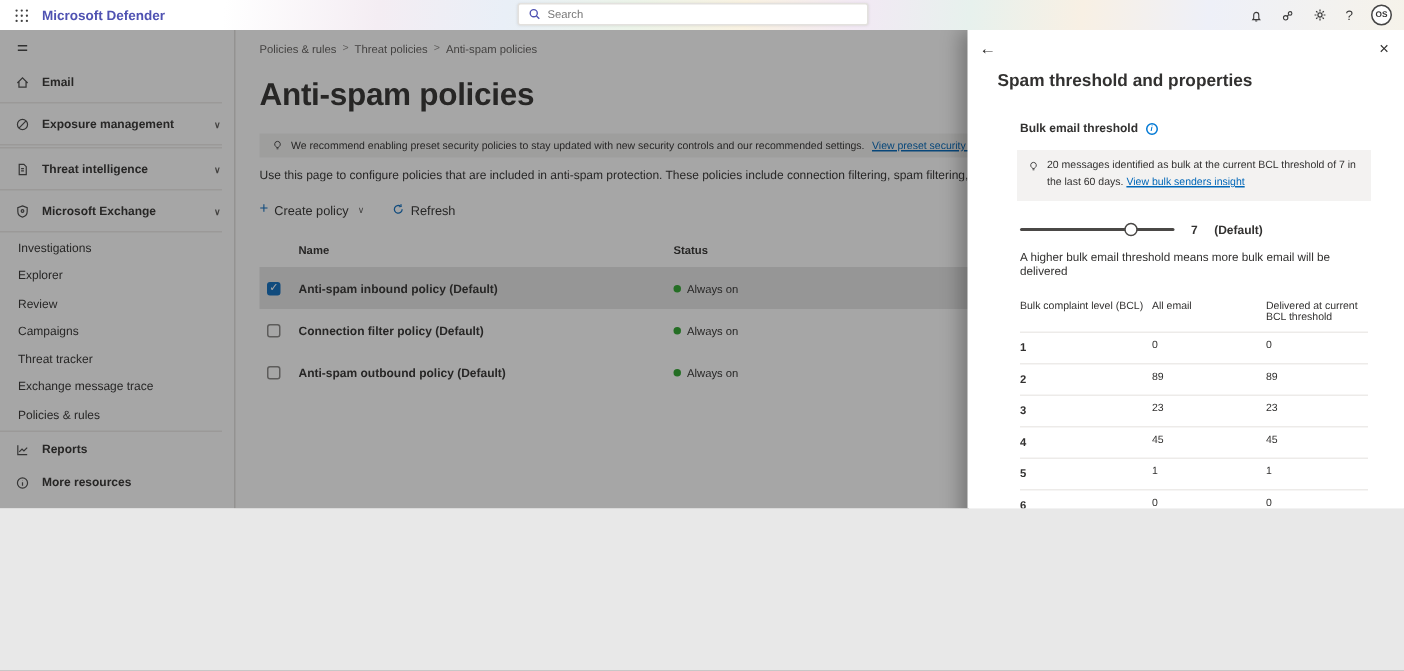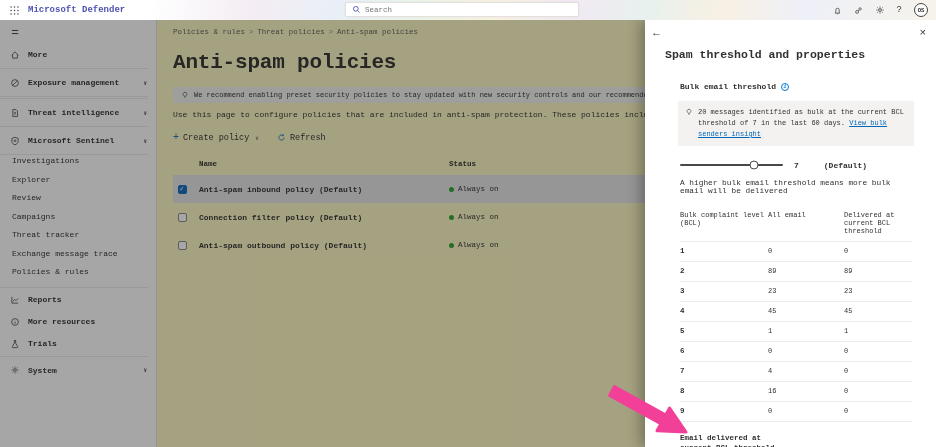--- a/index.html
+++ b/index.html
@@ -1,18 +1,18 @@
 <!DOCTYPE html>
 <html style="--accent: #0f6cbd; --green: #2ea52e;"><head>
 <meta charset="utf-8">
 <style>
   * { margin:0; padding:0; box-sizing:border-box; }
   body { background:#e8e8e8; }
-  .app { position:relative; width:936px; height:447px; overflow:hidden; background:#fef9c3;
-         font-family:Liberation Mono, monospace; color:#323130; }
+  .app { position:relative; width:936px; height:339px; overflow:hidden; background:#ffffff;
+         font-family:Liberation Sans, sans-serif; color:#323130; }
 
   
   .topbar { position:absolute; top:0; left:0; width:936px; height:20px; z-index:70;
     display:flex; align-items:center;
     background:linear-gradient(97deg,#ffffff 0%,#ffffff 16%,#f4edf3 27%,#e9eff7 36%,
       #ecf4e9 45%,#f9f2e2 53%,#f2e9f4 61%,#e7f1ed 69%,#f8f0e4 77%,#eef0f8 86%,#f6f3ea 100%); }
   .waffle { width:28px; display:flex; justify-content:center; color:#424242; }
   .brand { font-size:9px; font-weight:700; color:#4f52b2; }
   .searchbox { position:absolute; left:345px; top:2px; width:234px; height:15px; background:#fff;
     border:1px solid #e3e1de; border-radius:2px; display:flex; align-items:center; gap:4px;
@@ -30,21 +30,21 @@
 
   
   .sidebar { width:157px; min-width:157px; background:#fff; border-right:1px solid #e1dfdd;
     padding-top:3px; font-size:8px; overflow:hidden; }
   .hamburger { padding:4px 0 5px 10px; color:#424242; }
   .nav-item { display:flex; align-items:center; height:25px; padding:0 9px 0 10px; gap:8px;
     font-weight:600; cursor:pointer; }
   .nav-ico { width:10px; display:flex; color:#4a4a4a; }
   .nav-chev { margin-left:auto; font-size:6px; color:#605e5c; }
   .nav-divider { height:1px; background:#edebe9; margin:1px 8px 1px 0; }
-  .nav-sub { height:18.5px; display:flex; align-items:flex-start; padding-left:12px; font-weight:400; cursor:pointer; }
+  .nav-sub { height:18.5px; display:flex; align-items:center; padding-left:12px; font-weight:400; cursor:pointer; }
   .nav-tool { height:22px; }
 
   
   .main { flex:1; padding:8px 0 0 16px; position:relative; overflow:hidden; }
   .breadcrumb { display:flex; align-items:center; gap:4px; font-size:7.5px; color:#605e5c; }
   .crumb { cursor:pointer; }
   .crumb-sep { font-size:7px; color:#8a8886; }
   .page-title { font-size:21px; font-weight:700; margin-top:15px; letter-spacing:-.2px; }
   .banner { margin-top:13px; width:905px; height:16px; background:#f3f2f1; display:flex;
     align-items:center; gap:5px; padding:0 8px; font-size:7px; white-space:nowrap; overflow:hidden; }
@@ -81,21 +81,21 @@
   .info-ico { width:8px; height:8px; border:1px solid #0078d4; border-radius:50%; color:#0078d4;
     font-size:5px; display:flex; align-items:center; justify-content:center; font-style:italic; font-weight:700; }
   .insight { margin:10px 22px 0 33px; background:#f3f2f1; padding:6px 8px 6px 7px; font-size:7px;
     line-height:1.55; display:flex; gap:5px; color:#323130; }
   .insight .bulb { flex:0 0 auto; margin-top:1px; color:#424242; }
   .slider-row { margin:15px 20px 0 35px; display:flex; align-items:center; gap:11px; }
   .track { position:relative; width:103px; height:2px; background:#4a4846; border-radius:1px; cursor:pointer; }
   .handle { position:absolute; left:72%; top:50%; transform:translate(-50%,-50%); width:9px; height:9px;
     border-radius:50%; background:#fff; border:1.5px solid #4a4846; cursor:grab; }
   .slider-val { font-weight:700; }
-  .slider-def { font-weight:700; margin-left:14px; }
+  .slider-def { font-weight:700; }
   .p-caption { margin:9px 20px 0 35px; font-size:7.8px; }
   .p-table { margin:13px 24px 0 35px; }
   .p-row { display:grid; grid-template-columns:88px 76px 1fr; border-bottom:1px solid #edebe9;
     padding:5.5px 0; font-size:7px; align-items:start; }
   .p-row.p-head { color:#323130; padding:3px 0 6px; }
   .p-row .bcl { font-weight:700; font-size:7.5px; }
   .stats { margin:11px 24px 0 35px; display:grid; grid-template-columns:1fr 1fr; column-gap:10px; font-size:7.5px; }
   .stat-label { font-weight:700; line-height:1.4; }
 
   
@@ -167,21 +167,21 @@
           <path d="M3 5.5h10M3 10.5h10"></path>
         </svg>
       </div>
 
       <div class="nav-item">
         <span class="nav-ico">
           <svg class="ic" width="10" height="10" viewBox="0 0 16 16" fill="none" stroke="currentColor" stroke-width="1.3">
             <path d="M2.5 8.5 8 3l5.5 5.5M4.2 7.2V13h7.6V7.2"></path>
           </svg>
           </span>
-        <span>More</span>
+        <span>Email</span>
       </div>
       <div class="nav-divider"></div>
 
       <div class="nav-item">
         <span class="nav-ico">
           <svg class="ic" width="10" height="10" viewBox="0 0 16 16" fill="none" stroke="currentColor" stroke-width="1.3">
             <circle cx="8" cy="8" r="5.4"></circle>
               <path d="M4.2 11.8 11.8 4.2"></path>
           </svg>
           </span>
@@ -204,21 +204,21 @@
       </div>
       <div class="nav-divider"></div>
 
       <div class="nav-item">
         <span class="nav-ico">
           <svg class="ic" width="10" height="10" viewBox="0 0 16 16" fill="none" stroke="currentColor" stroke-width="1.3">
             <path d="M8 2l5 1.8v4.3c0 2.9-2 5.1-5 5.9-3-.8-5-3-5-5.9V3.8z"></path>
               <circle cx="8" cy="7.5" r="1.4"></circle>
           </svg>
           </span>
-        <span>Microsoft Sentinel</span>
+        <span>Microsoft Exchange</span>
         <span class="nav-chev">∨</span>
       </div>
       <div class="nav-divider"></div>
 
 
       <div class="nav-sub">
         <span>Investigations</span>
         </div>
       <div class="nav-sub">
         <span>Explorer</span>

